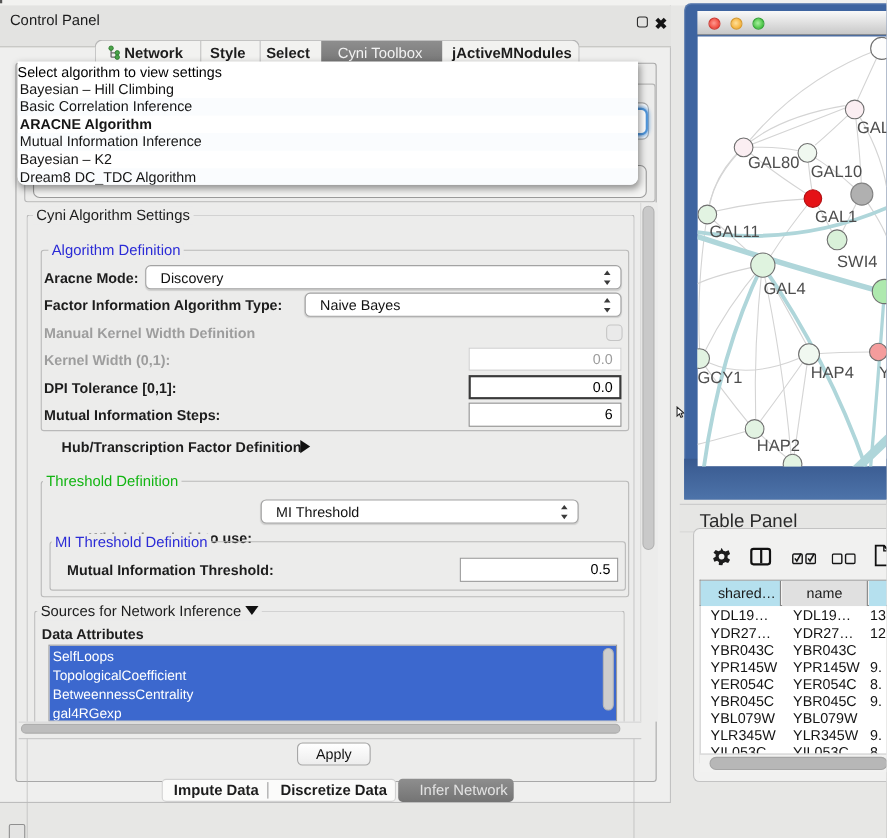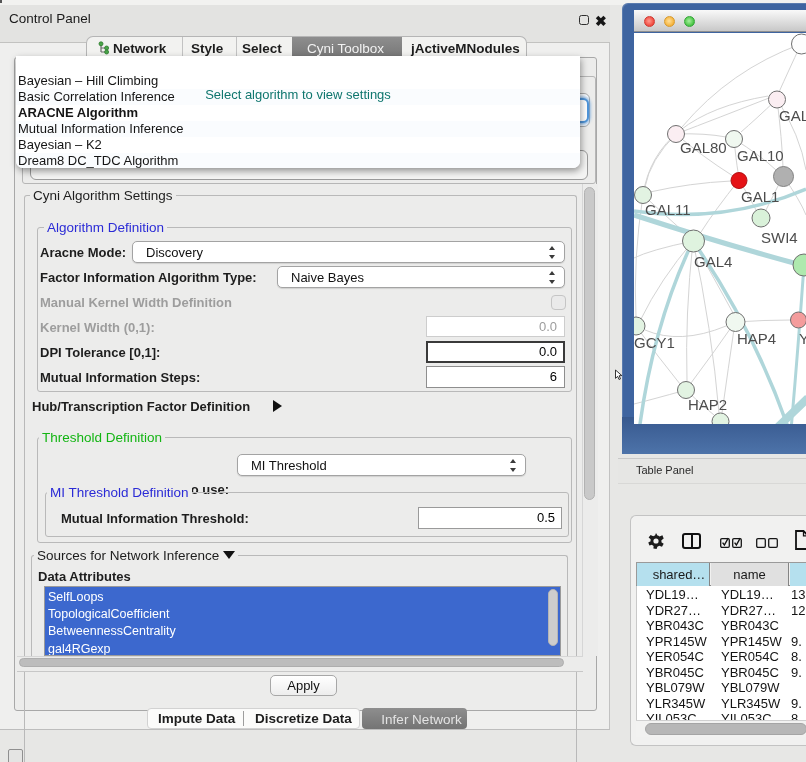--- a/index.html
+++ b/index.html
@@ -80,21 +80,21 @@
 
 <div class="abs lbl dis" style="left:40px; top:320px;">Kernel Width (0,1):</div>
 <div class="inp dis" style="left:426px; top:316px; width:139px; height:21px; border:1px solid #cdcdcd; line-height:19px; padding-right:7px;">0.0</div>
 
 <div class="abs lbl" style="left:40px; top:345px;">DPI Tolerance [0,1]:</div>
 <div class="inp" style="left:426px; top:341px; width:139px; height:22px; border:2px solid #3a3a3a; line-height:18px; padding-right:6px;">0.0</div>
 
 <div class="abs lbl" style="left:40px; top:370px;">Mutual Information Steps:</div>
 <div class="inp" style="left:426px; top:366px; width:139px; height:22px; border:1px solid #8e8e8e; line-height:20px; padding-right:7px;">6</div>
 
-<div class="abs lbl" style="left:32px; top:399px;">Hub/Transcription Factor Definition</div>
+<div class="abs lbl" style="left:56px; top:399px;">Hub/Transcription Factor Definition</div>
 <div class="abs" style="left:273px; top:400px; width:0; height:0; border-top:6px solid transparent; border-bottom:6px solid transparent; border-left:9px solid #111;"></div>
 
 <div class="grp" style="left:37px; top:437px; width:535px; height:106px;">
   <div class="gt" style="left:1px; color:#13b513;">Threshold Definition</div>
 </div>
 <div class="abs lbl" style="left:81px; top:458px;margin-top:24px;">Which threshold to use:</div>
 <div class="combo" style="left:237px; top:454px; width:289px; height:22px;">
     <span class="ct">MI Threshold</span>
     <span class="spin"></span>
   </div>
@@ -127,21 +127,21 @@
   <div class="abs" style="left:96px; top:3px; width:1px; height:15px; background:#9d9d9d;"></div>
   <div class="abs lbl" style="left:11px; top:3px; font-size:13.5px;">Impute Data</div>
   <div class="abs lbl" style="left:108px; top:3px; font-size:13.5px;">Discretize Data</div>
   <div class="abs" style="left:215px; top:0; width:105px; height:21px; background:linear-gradient(#8e8e8e,#747474); border-radius:4px; text-align:center; line-height:21px;padding-left:14px;"><span style="font-size:13.5px; color:#e3e3e3;">Infer Network</span></div>
 </div>
 
 <div class="abs" id="popup" style="left:16px; top:56px; width:564px; height:112px; background:#fff; border-radius:0 0 7px 7px; box-shadow:1px 3px 7px rgba(0,0,0,0.4); overflow:hidden; font-size:13px; color:#151515;">
   <div class="abs" style="left:0; top:33px; width:564px; height:16px; background:#fafcfe;"></div>
   <div class="abs" style="left:0; top:65px; width:564px; height:16px; background:#fafcfe;"></div>
   <div class="abs" style="left:0; top:97px; width:564px; height:16px; background:#fafcfe;"></div>
-  <div class="abs" style="left:0; top:2px; width:564px; height:15px; text-align:center; color:#0f766e;margin-top:29px;">Select algorithm to view settings</div>
+  <div class="abs" style="left:0; top:2px; width:564px; height:15px; color:#000000;">Select algorithm to view settings</div>
   <div class="abs" style="left:2px; top:17px; line-height:15.9px;">Bayesian – Hill Climbing<br>Basic Correlation Inference<br><b>ARACNE Algorithm</b><br>Mutual Information Inference<br>Bayesian – K2<br>Dream8 DC_TDC Algorithm</div>
 </div>
 
 <svg class="abs" style="left:613px; top:369px;" width="10" height="12" viewBox="0 0 12 14">
   <path d="M3,1 L3,11 L5.6,8.6 L7.2,12.4 L9,11.6 L7.4,7.9 L10.6,7.7 Z" fill="#fff" stroke="#222" stroke-width="1.1"></path>
 </svg>
 
 <div class="abs" style="left:8px; top:749px; width:15px; height:15px; background:#e4e4e3; border:1.5px solid #8f8f8f; border-radius:2px;"></div>
 
 <div class="abs" style="left:622px; top:3px; width:184px; height:451px; background:#3e64a0; border-radius:6px 0 0 0; box-shadow:inset 1px 1px 0 rgba(255,255,255,0.15);">
@@ -221,24 +221,24 @@
     <text x="761" y="243">SWI4</text>
     <text x="694" y="267">GAL4</text>
     <text x="634" y="348">GCY1</text>
     <text x="737" y="344">HAP4</text>
     <text x="799" y="344">Y</text>
     <text x="688" y="410">HAP2</text>
   </g>
 </svg>
 
 <div class="abs" style="left:618px; top:458px; width:188px; height:26px; background:#e6e6e4; border-top:1px solid #c9c9c9; border-bottom:1px solid #d8d8d6;">
-  <div class="abs" style="left:18px; top:5px; font-size:11px; color:#2a2a2a;">Table Panel</div>
-</div>
-
-<div class="abs" style="left:630px; top:515px; width:176px; height:231px; background:#f1f1f0; border:1px solid #c3c3c3; border-radius:6px 0 0 6px; border-right:none; overflow:hidden;">
+  <div class="abs" style="left:18px; top:5px; font-size:17px; color:#2a2a2a;text-decoration:underline;">Table Panel</div>
+</div>
+
+<div class="abs" style="left:630px; top:480px; width:176px; height:231px; background:#f1f1f0; border:1px solid #c3c3c3; border-radius:6px 0 0 6px; border-right:none; overflow:hidden;">
 
   <svg class="abs" style="left:17px; top:17px;" width="16" height="16" viewBox="0 0 16 16">
     <path d="M8,0 L9.5,2.6 a5.6,5.6 0 0 1 2,0.8 L14.4,2.3 L15.7,5.6 L13.4,7.2 a5.6,5.6 0 0 1 0,2 L15.7,10.8 L14,13.8 L11.2,12.8 a5.6,5.6 0 0 1 -1.8,1 L8.6,16 L5.4,15.6 L5.6,13 a5.6,5.6 0 0 1 -1.6,-1.2 L1.4,12.6 L0.3,9.4 L2.6,8.2 a5.6,5.6 0 0 1 0.1,-2 L0.6,4.6 L2.6,2 L5.2,3.2 a5.6,5.6 0 0 1 1.8,-0.8 Z" fill="#1c1c1c"></path>
     <circle cx="8" cy="8" r="2.6" fill="#f1f1f0"></circle>
   </svg>
   <div class="abs" style="left:51px; top:17px; width:19px; height:16px; border:2px solid #111; border-radius:3px;">
     <div class="abs" style="left:6.5px; top:0; width:2px; height:12px; background:#111;"></div>
   </div>
   <svg class="abs" style="left:89px; top:21px;" width="22" height="12" viewBox="0 0 22 12">
     <rect x="0.7" y="1.7" width="8.6" height="8.6" rx="1.2" fill="none" stroke="#161616" stroke-width="1.3"></rect>

